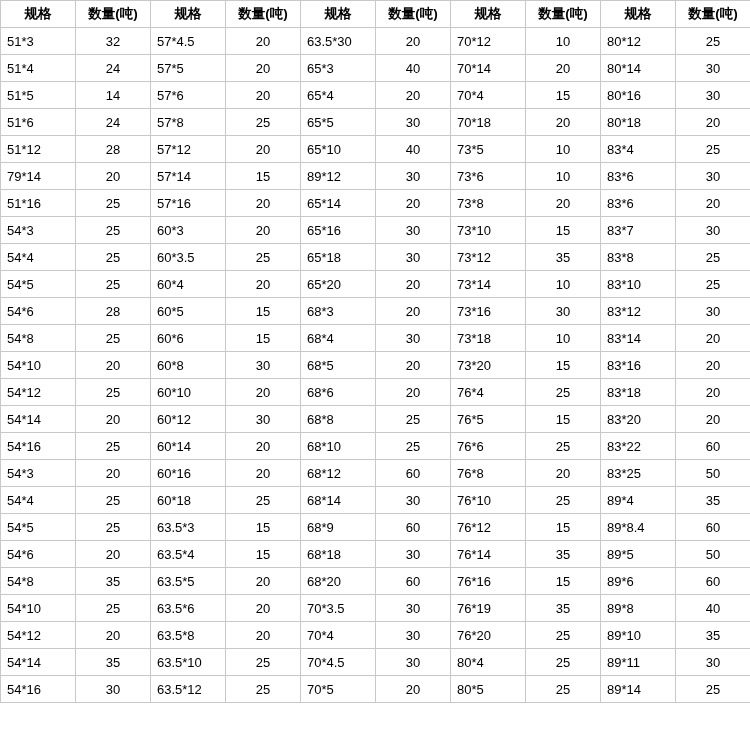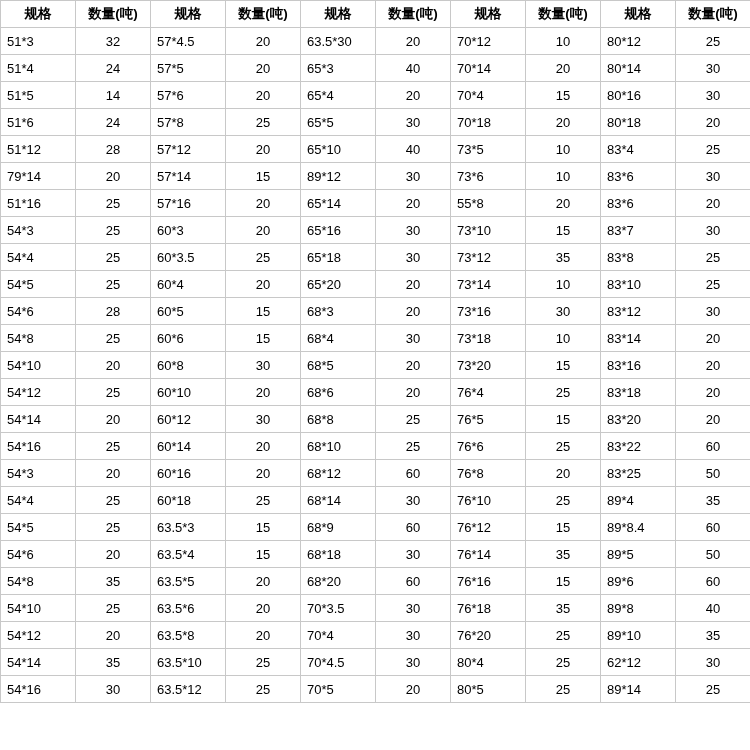--- a/index.html
+++ b/index.html
@@ -147,21 +147,21 @@
         <td class="spec-cell">83*6</td>
         <td class="qty-cell">30</td>
       </tr>
       <tr>
         <td class="spec-cell">51*16</td>
         <td class="qty-cell">25</td>
         <td class="spec-cell">57*16</td>
         <td class="qty-cell">20</td>
         <td class="spec-cell">65*14</td>
         <td class="qty-cell">20</td>
-        <td class="spec-cell">55*8</td>
+        <td class="spec-cell">73*8</td>
         <td class="qty-cell">20</td>
         <td class="spec-cell">83*6</td>
         <td class="qty-cell">20</td>
       </tr>
       <tr>
         <td class="spec-cell">54*3</td>
         <td class="qty-cell">25</td>
         <td class="spec-cell">60*3</td>
         <td class="qty-cell">20</td>
         <td class="spec-cell">65*16</td>
@@ -327,21 +327,21 @@
         <td class="spec-cell">89*6</td>
         <td class="qty-cell">60</td>
       </tr>
       <tr>
         <td class="spec-cell">54*10</td>
         <td class="qty-cell">25</td>
         <td class="spec-cell">63.5*6</td>
         <td class="qty-cell">20</td>
         <td class="spec-cell">70*3.5</td>
         <td class="qty-cell">30</td>
-        <td class="spec-cell">76*18</td>
+        <td class="spec-cell">76*19</td>
         <td class="qty-cell">35</td>
         <td class="spec-cell">89*8</td>
         <td class="qty-cell">40</td>
       </tr>
       <tr>
         <td class="spec-cell">54*12</td>
         <td class="qty-cell">20</td>
         <td class="spec-cell">63.5*8</td>
         <td class="qty-cell">20</td>
         <td class="spec-cell">70*4</td>
@@ -353,21 +353,21 @@
       </tr>
       <tr>
         <td class="spec-cell">54*14</td>
         <td class="qty-cell">35</td>
         <td class="spec-cell">63.5*10</td>
         <td class="qty-cell">25</td>
         <td class="spec-cell">70*4.5</td>
         <td class="qty-cell">30</td>
         <td class="spec-cell">80*4</td>
         <td class="qty-cell">25</td>
-        <td class="spec-cell">62*12</td>
+        <td class="spec-cell">89*11</td>
         <td class="qty-cell">30</td>
       </tr>
       <tr>
         <td class="spec-cell">54*16</td>
         <td class="qty-cell">30</td>
         <td class="spec-cell">63.5*12</td>
         <td class="qty-cell">25</td>
         <td class="spec-cell">70*5</td>
         <td class="qty-cell">20</td>
         <td class="spec-cell">80*5</td>

